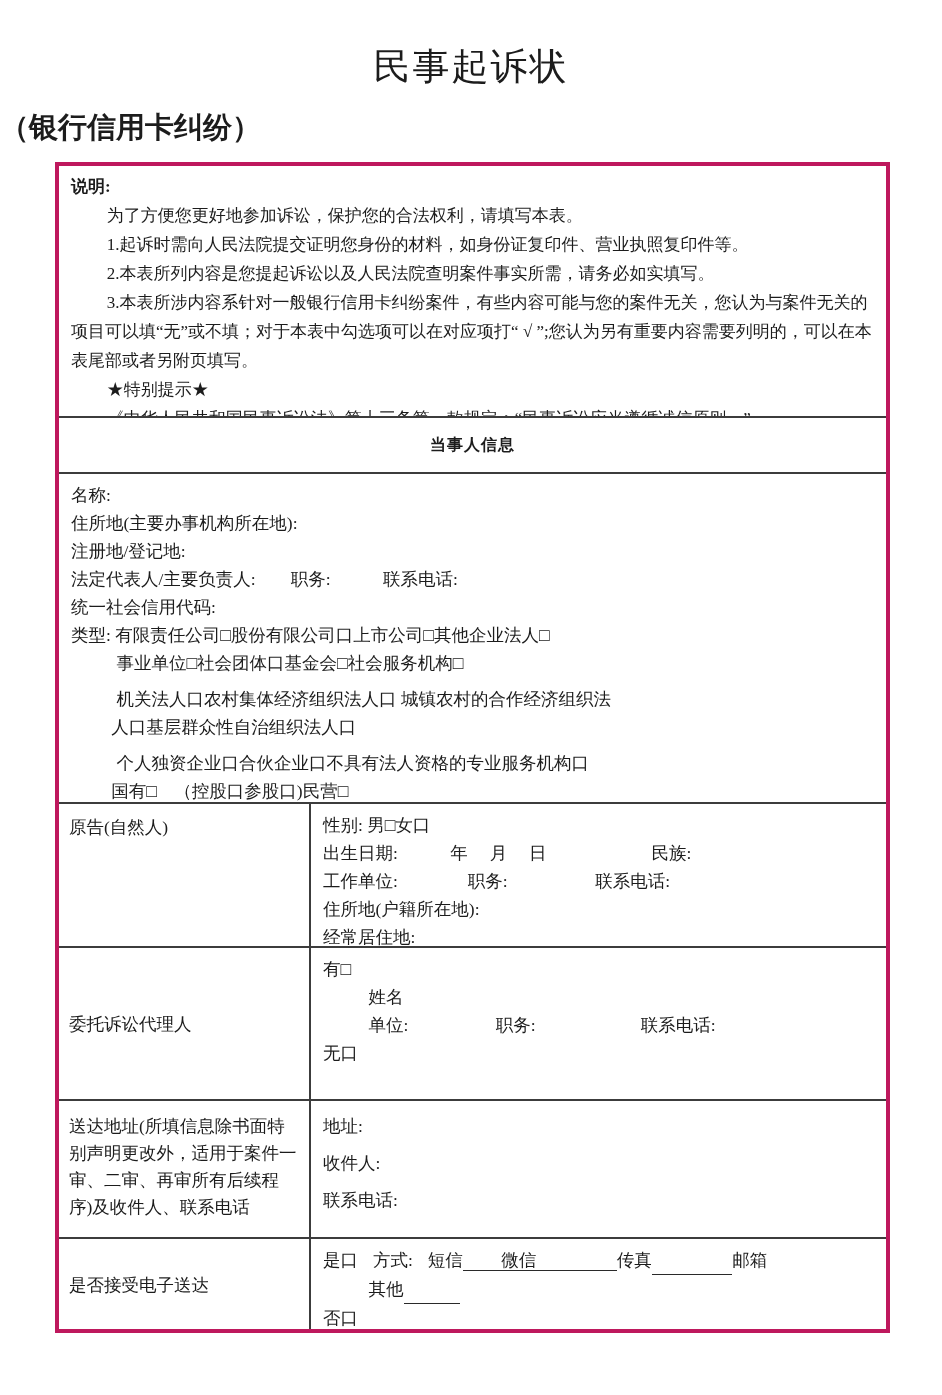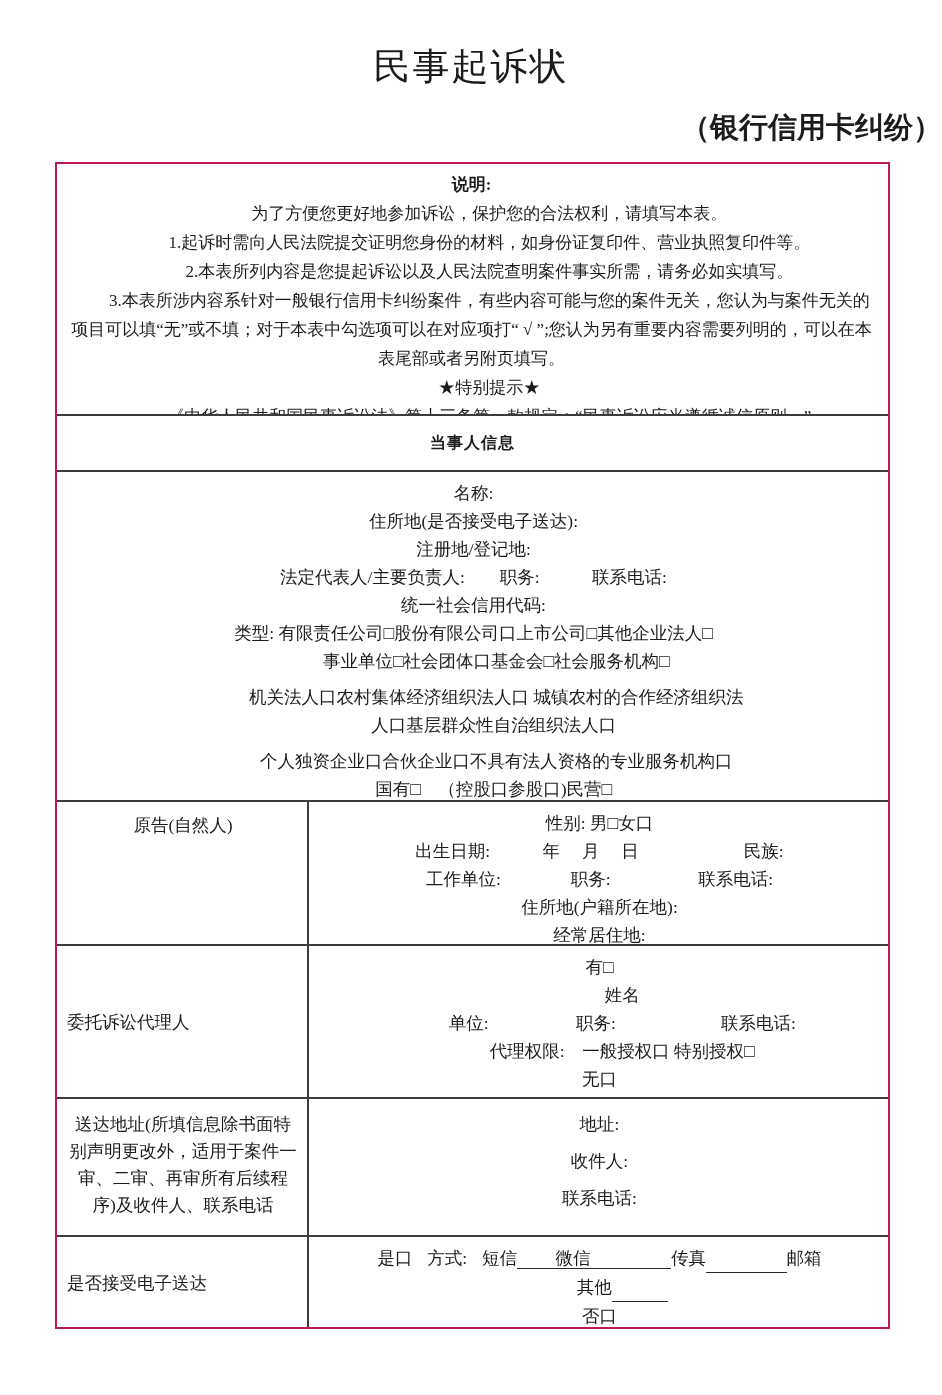--- a/index.html
+++ b/index.html
@@ -15,31 +15,30 @@
   .title {
     margin-top: 42px;
     text-align: center;
     font-size: 37px;
     font-weight: normal;
     letter-spacing: 2px;
   }
   .subtitle {
     margin-top: 16px;
     margin-bottom: 14px;
-    text-align: right;
+    text-align: left;
     font-size: 29px;
     font-weight: bold;
   }
 
   .doc {
     width: 835px;
     margin-left: 55px;
-    border: 2px solid #be185d;
+    border: 4px solid #be185d;
     background: #fff;
-    text-align: center;
   }
 
   
   .instructions {
     height: 250px;
     padding: 6px 14px 0 12px;
     font-size: 17px;
     line-height: 29px;
     overflow: hidden;
   }
@@ -98,21 +97,21 @@
 
     </div>
 
     <div class="section-row">
       <span>当事人信息</span>
     </div>
 
     <div class="trow" style="height:330px">
       <div class="tright">
         <div class="ln">名称:</div>
-        <div class="ln">住所地(是否接受电子送达):</div>
+        <div class="ln">住所地(主要办事机构所在地):</div>
         <div class="ln">注册地/登记地:</div>
         <div class="ln">法定代表人/主要负责人:　　职务:　　　联系电话:</div>
         <div class="ln">统一社会信用代码:</div>
         <div class="ln">类型: 有限责任公司□股份有限公司口上市公司□其他企业法人□</div>
         <div class="ln in1">事业单位□社会团体口基金会□社会服务机构□</div>
         <div class="ln in2 gap">机关法人口农村集体经济组织法人口 城镇农村的合作经济组织法</div>
         <div class="ln in2b">人口基层群众性自治组织法人口</div>
         <div class="ln in2 gap">个人独资企业口合伙企业口不具有法人资格的专业服务机构口</div>
         <div class="ln in2b">国有□　（控股口参股口)民营□</div>
       </div>
@@ -132,21 +131,20 @@
     </div>
 
     <div class="trow" style="height:153px">
       <div class="tleft vc">
         <span>委托诉讼代理人</span>
       </div>
       <div class="tright">
         <div class="ln">有□</div>
         <div class="ln in1">姓名</div>
         <div class="ln in1">单位:　　　　　职务:　　　　　　联系电话:</div>
-        <div class="ln in1">代理权限:　一般授权口 特别授权□</div>
         <div class="ln">无口</div>
       </div>
     </div>
 
     <div class="trow r4" style="height:138px">
       <div class="tleft" style="padding-top:12px">
         <span>送达地址(所填信息除书面特别声明更改外，适用于案件一审、二审、再审所有后续程序)及收件人、联系电话</span>
       </div>
       <div class="tright">
         <div class="ln">地址:</div>

